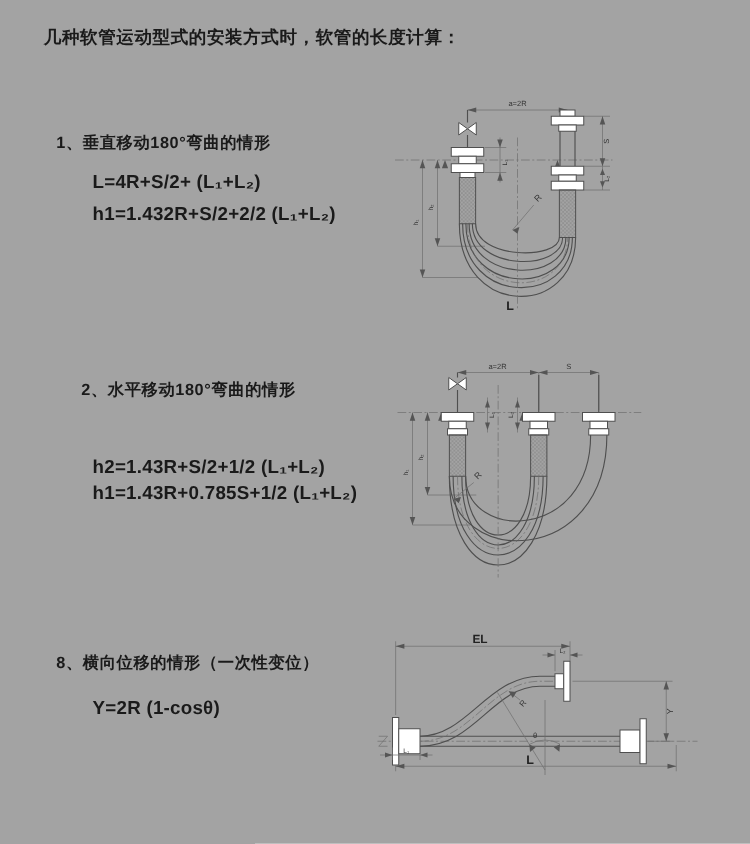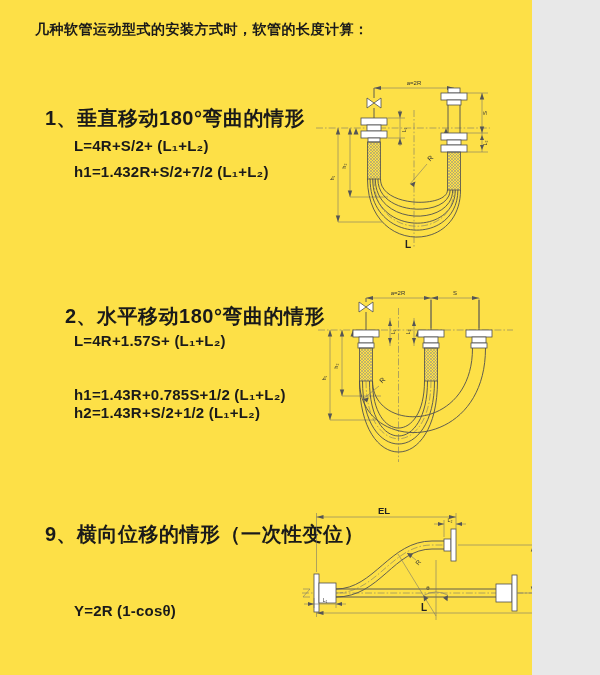--- a/index.html
+++ b/index.html
@@ -1,21 +1,21 @@
 <!DOCTYPE html>
 <html><head>
 <meta charset="utf-8">
 <style>
   html,body{margin:0;padding:0;background:#e8e8e8;}
   #page{
-    position:relative;width:532px;height:675px;background:#fde047;overflow:hidden;
+    position:relative;width:600px;height:675px;background:#a3a3a3;overflow:hidden;
     font-family:"Liberation Sans","DejaVu Sans",sans-serif;color:#1a1a1a;
   }
   .title{position:absolute;left:35px;top:21px;font-size:14px;font-weight:bold;letter-spacing:.5px;}
-  .sec-heading{position:absolute;left:45px;font-size:20px;font-weight:bold;letter-spacing:.5px;}
+  .sec-heading{position:absolute;left:45px;font-size:13px;font-weight:bold;letter-spacing:.5px;}
   .formula{position:absolute;left:74px;font-size:15px;font-weight:bold;letter-spacing:.2px;text-align:center;}
   .fig{position:absolute;}
   
   .draw{stroke:#4f4f4f;stroke-width:.9;fill:none;}
   .drawf{stroke:#4f4f4f;stroke-width:.8;fill:#ffffff;}
   .braid{stroke:#4f4f4f;stroke-width:.8;}
   .dim{stroke:#6e6e6e;stroke-width:.55;fill:none;}
   .cl{stroke:#6e6e6e;stroke-width:.55;fill:none;stroke-dasharray:7 2 1.6 2;}
   .ah{fill:#555;stroke:none;}
   .lb{fill:#333;font-size:6px;text-anchor:middle;}
@@ -24,29 +24,28 @@
 </style>
 </head>
 <body>
 
 <div id="page">
 
   <div class="title">几种软管运动型式的安装方式时，软管的长度计算：</div>
 
   <div class="sec-heading" style="top:105px;">1、垂直移动180°弯曲的情形</div>
   <div class="formula" style="top:137px;">L=4R+S/2+ (L₁+L₂)</div>
-  <div class="formula" style="top:163px;">h1=1.432R+S/2+7/2 (L₁+L₂)</div>
+  <div class="formula" style="top:163px;">h1=1.432R+S/2+2/2 (L₁+L₂)</div>
 
   <div class="sec-heading" style="top:303px;margin-left:20px;">2、水平移动180°弯曲的情形</div>
-  <div class="formula" style="top:332px;">L=4R+1.57S+ (L₁+L₂)</div>
   <div class="formula" style="top:358px;margin-top:28px;">h1=1.43R+0.785S+1/2 (L₁+L₂)</div>
-  <div class="formula" style="top:404px;">h2=1.43R+S/2+1/2 (L₁+L₂)</div>
-
-  <div class="sec-heading" style="top:521px;">9、横向位移的情形（一次性变位）</div>
-  <div class="formula" style="top:602px;">Y=2R (1-cosθ)</div>
+  <div class="formula" style="top:365px;">h2=1.43R+S/2+1/2 (L₁+L₂)</div>
+
+  <div class="sec-heading" style="top:521px;">8、横向位移的情形（一次性变位）</div>
+  <div class="formula" style="top:558px;">Y=2R (1-cosθ)</div>
 
   <svg class="fig" style="left:308px;top:72px;" width="290" height="182" viewBox="0 0 290 182">
     <defs>
       <pattern id="braid1" width="3" height="3" patternUnits="userSpaceOnUse">
         <path d="M0,3 L3,0 M0,0 L3,3" stroke="#8a8a8a" stroke-width="0.5"></path>
       </pattern>
     </defs>
 
     <g>
       <line class="dim" x1="66" y1="16" x2="146" y2="16"></line>

